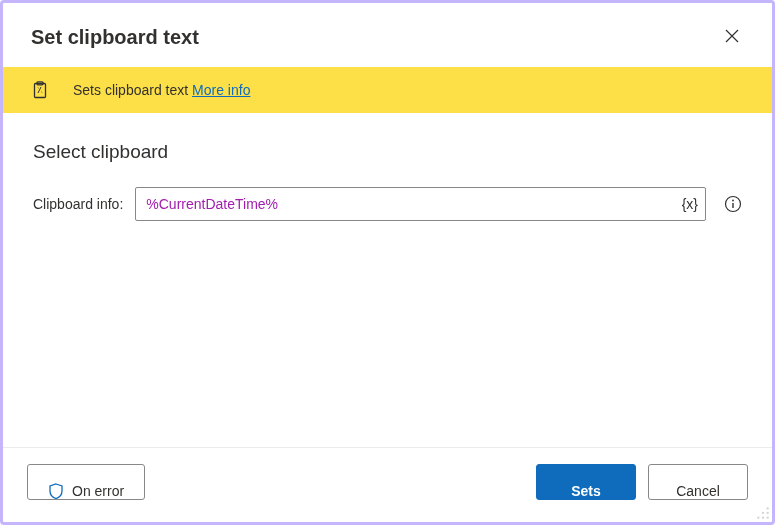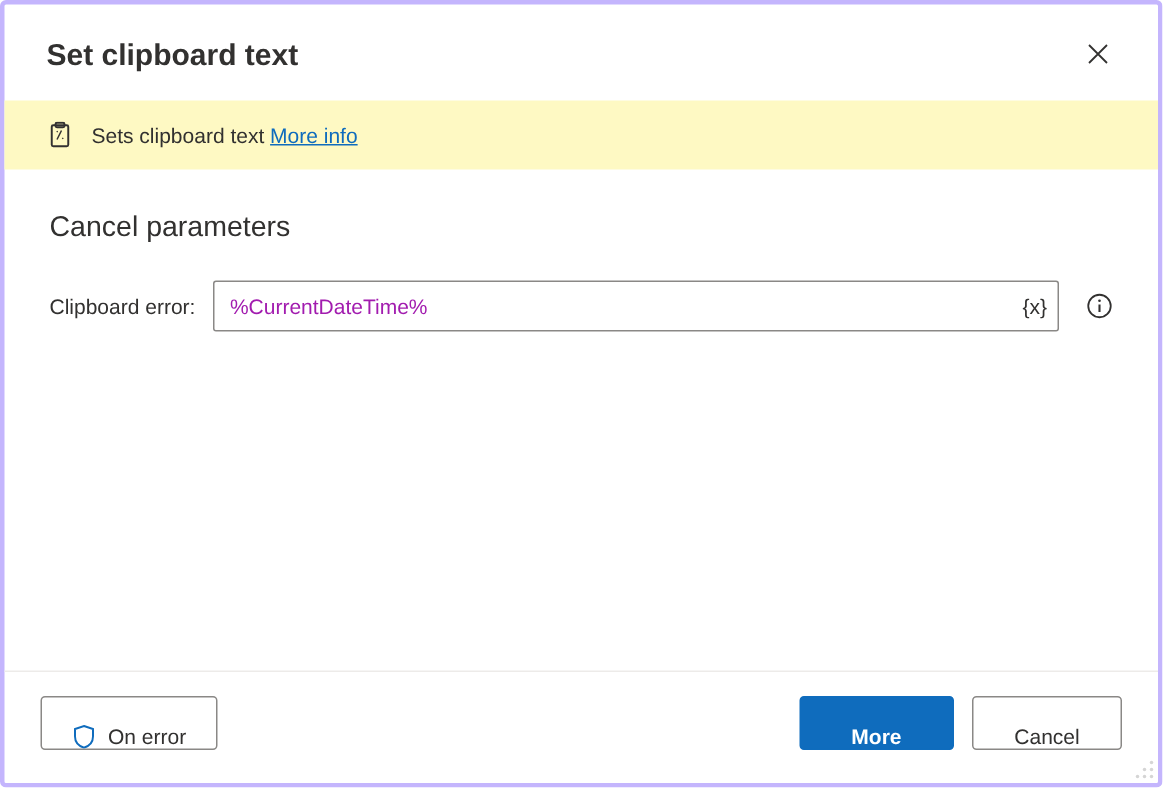--- a/index.html
+++ b/index.html
@@ -39,25 +39,25 @@
       height: 32px;
       display: flex;
       align-items: center;
       justify-content: center;
       cursor: pointer;
       background: transparent;
       border: none;
       color: #323130;
     }
     .info-banner {
-      background: #fef9c3;
+      background: #fde047;
       padding: 14px 28px;
       display: flex;
       align-items: center;
-      gap: 12px;
+      gap: 24px;
     }
     .clipboard-icon {
       width: 18px;
       height: 18px;
       display: flex;
       align-items: center;
       justify-content: center;
       color: #323130;
     }
     .banner-text {
@@ -201,23 +201,23 @@
           <path d="M9 6 L6 12 M6.5 7 L5.8 6.5 M9.5 11 L10.2 11.5" stroke="currentColor" stroke-width="1" fill="none"></path>
         </svg>
     </span>
     <div class="banner-text">
       <span>Sets clipboard text</span>
       <a class="more-info-link">More info</a>
     </div>
   </div>
 
   <div class="content">
-    <div class="section-title">Cancel parameters</div>
+    <div class="section-title">Select clipboard</div>
     <div class="field-row">
-      <label class="field-label">Clipboard error:</label>
+      <label class="field-label">Clipboard info:</label>
       <div class="input-wrapper">
         <input type="text" class="text-input" value="%CurrentDateTime%" style="">
         <span class="variable-icon">{x}</span>
       </div>
       <span class="info-icon">
         <svg width="18" height="18" viewBox="0 0 18 18">
             <circle cx="9" cy="9" r="7.5" fill="none" stroke="currentColor" stroke-width="1.2"></circle>
             <circle cx="9" cy="5.5" r="0.9" fill="currentColor"></circle>
             <path d="M9 8 L9 13" stroke="currentColor" stroke-width="1.4"></path>
           </svg>
@@ -228,21 +228,21 @@
   <div class="footer">
     <button class="btn">
       <span class="shield-icon">
         <svg width="14" height="16" viewBox="0 0 14 16">
             <path d="M7 1 L13 3 L13 8 C13 12 10 14.5 7 15.5 C4 14.5 1 12 1 8 L1 3 Z" fill="none" stroke="currentColor" stroke-width="1.3"></path>
           </svg>
       </span>
       <span>On error</span>
     </button>
     <div class="footer-right">
-      <button class="btn btn-primary">More</button>
+      <button class="btn btn-primary">Sets</button>
       <button class="btn">Cancel</button>
     </div>
   </div>
 
   <svg class="resize-grip" viewBox="0 0 12 12">
     <circle cx="10" cy="2" r="1" fill="#888"></circle>
     <circle cx="6" cy="6" r="1" fill="#888"></circle>
       <circle cx="10" cy="6" r="1" fill="#888"></circle>
     <circle cx="2" cy="10" r="1" fill="#888"></circle>
       <circle cx="6" cy="10" r="1" fill="#888"></circle>

